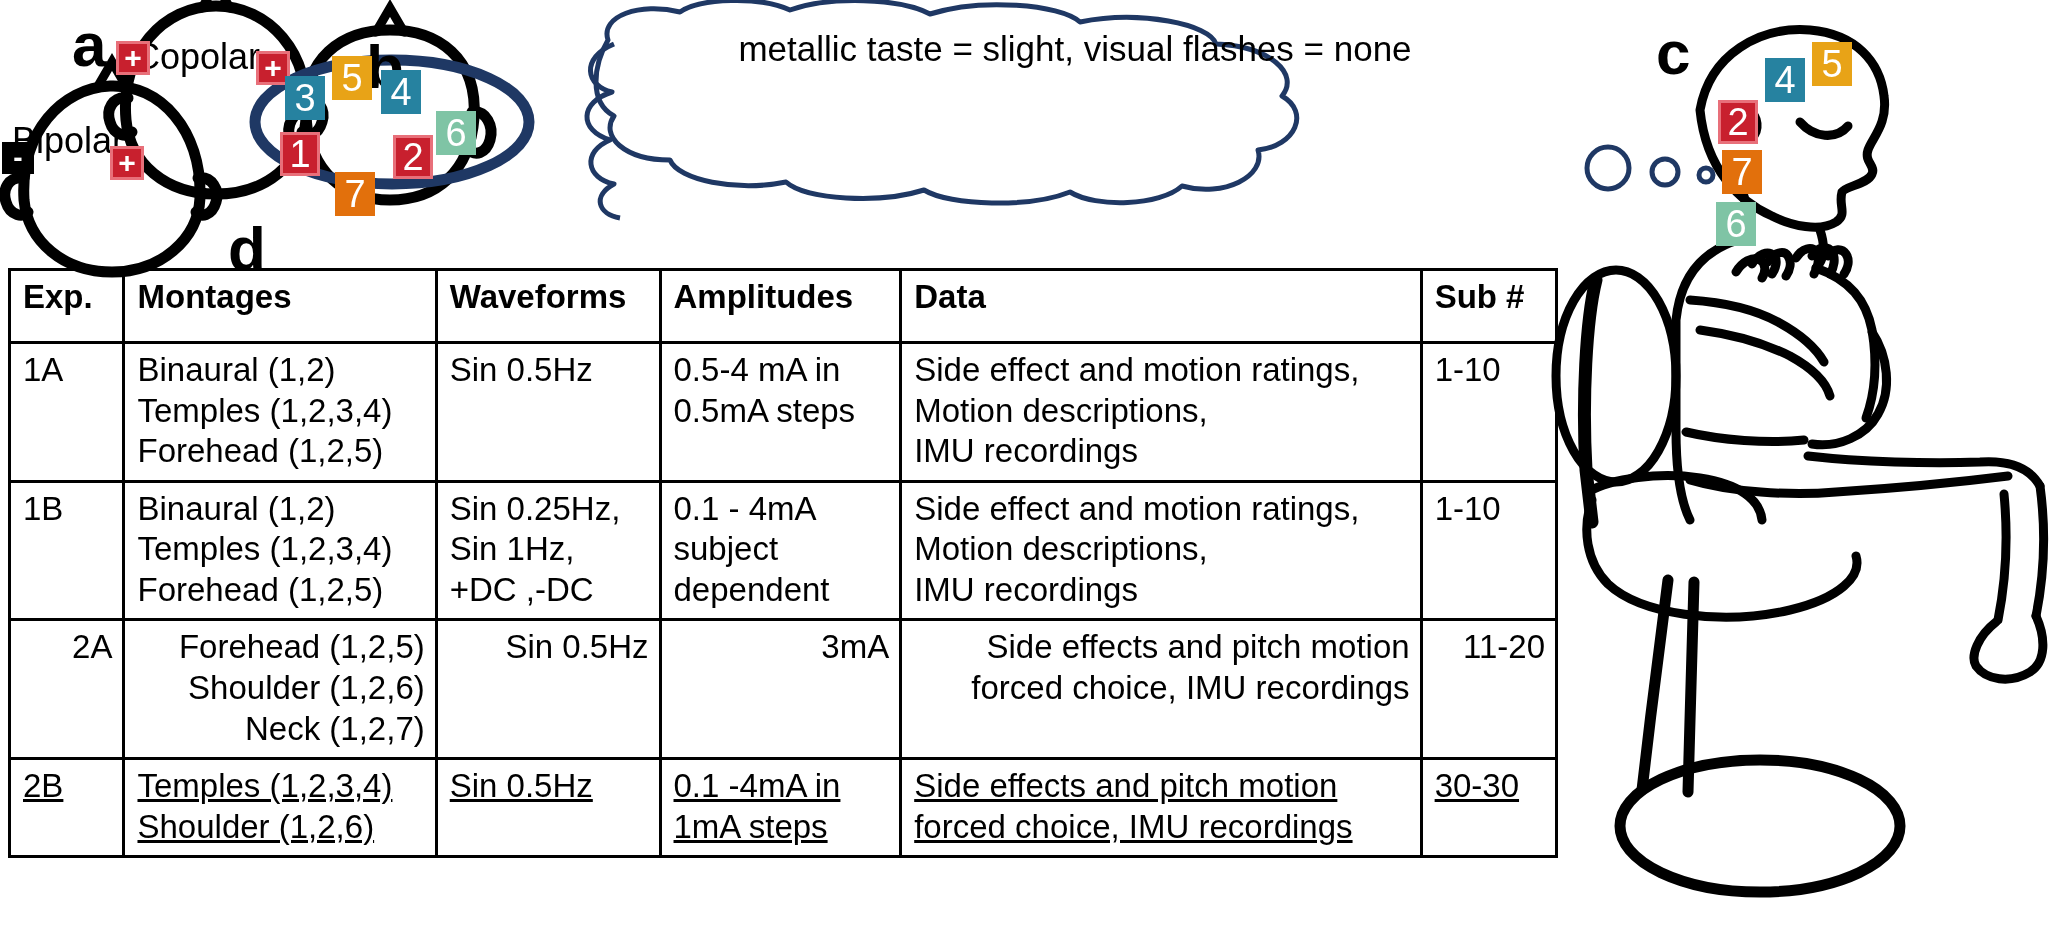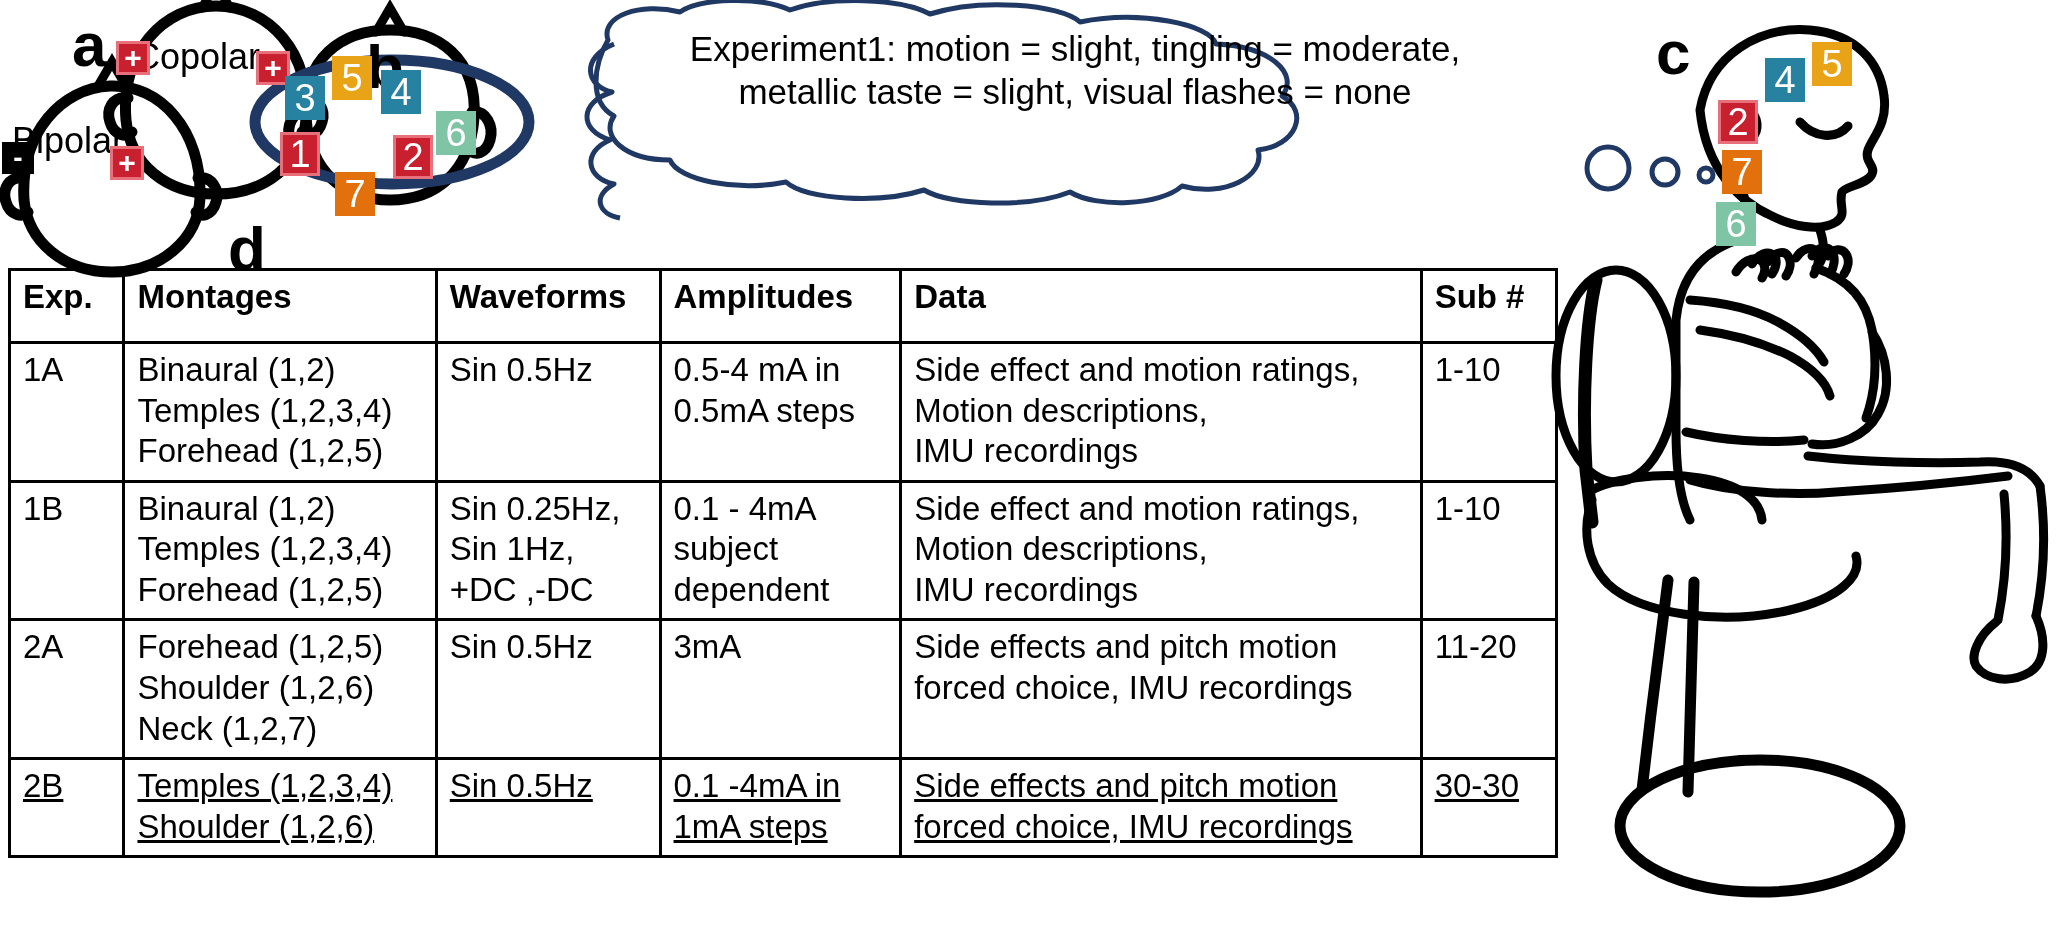--- a/index.html
+++ b/index.html
@@ -134,21 +134,21 @@
   tbody td { font-weight: normal; }
   .cell-line { display: block; white-space: nowrap; }
   col.c-exp  { width: 88px; }
   col.c-mon  { width: 240px; }
   col.c-wav  { width: 172px; }
   col.c-amp  { width: 185px; }
   col.c-dat  { width: 400px; }
   col.c-sub  { width: 104px; }
   tbody tr.r-1a td { height: 110px; }
   tbody tr.r-1b td { height: 110px; }
-  tbody tr.r-2a td { height: 110px; }
+  tbody tr.r-2a td { height: 110px; text-align: right; }
   tbody tr.r-2b td { height: 76px; text-decoration: underline; }
 </style>
 </head>
 <body>
 
 <div id="figure">
 
   <svg id="art" viewBox="0 0 2056 938">
 
     <g fill="none" stroke="#000" stroke-width="11" stroke-linecap="round">
@@ -285,21 +285,20 @@
   <div class="badge sq green" style="left:436px; top:111px;">6</div>
   <div class="badge sq orange" style="left:335px; top:172px;">7</div>
 
   <div class="badge sq teal" style="left:1765px; top:58px;">4</div>
   <div class="badge sq gold" style="left:1812px; top:42px;">5</div>
   <div class="badge sq red" style="left:1718px; top:100px;">2</div>
   <div class="badge sq orange" style="left:1722px; top:150px;">7</div>
   <div class="badge sq green" style="left:1716px; top:202px;">6</div>
 
   <div id="bubble-text">
-    <span class="bline">Experiment1: motion = slight, tingling = moderate,</span>
     <span class="bline">metallic taste = slight, visual flashes = none</span>
   </div>
 
   <div id="data-table-wrap">
     <table>
       <colgroup>
         <col class="c-exp">
           <col class="c-mon">
           <col class="c-wav">
         <col class="c-amp">

